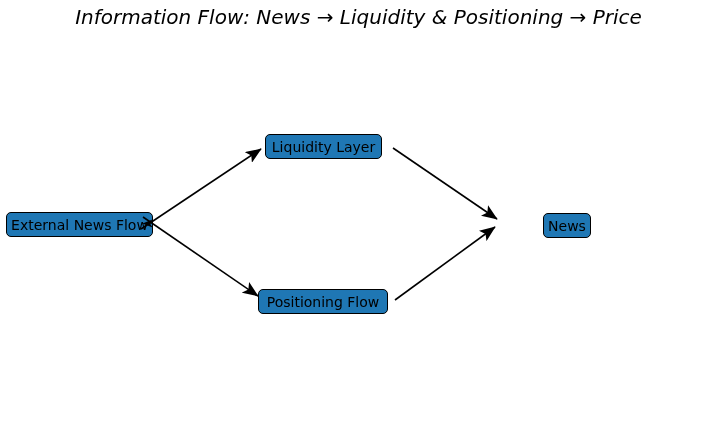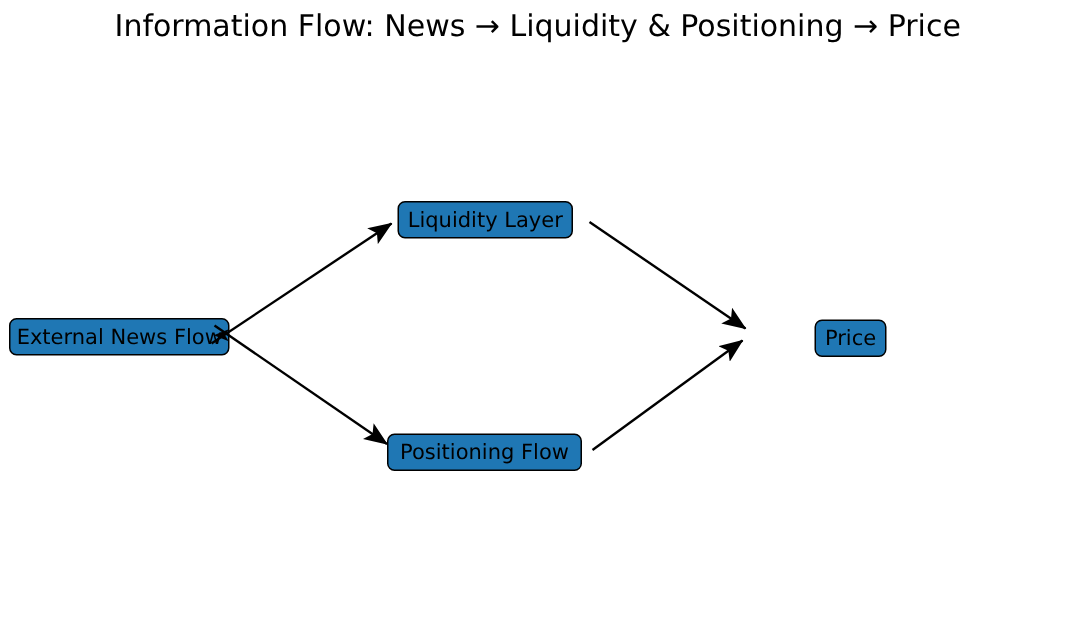--- a/index.html
+++ b/index.html
@@ -18,20 +18,21 @@
   .diagram-title {
     position: absolute;
     top: 5px;
     left: 0;
     width: 100%;
     text-align: center;
     font-size: 20px;
     line-height: 24px;
     color: #000000;
     white-space: nowrap;
+    font-style: italic;
   }
   .node {
     position: absolute;
     box-sizing: border-box;
     background: #1f77b4;
     border: 1.4px solid #000000;
     border-radius: 5px;
     display: flex;
     align-items: center;
     justify-content: center;
@@ -61,21 +62,21 @@
 <div class="canvas">
 
   <div class="diagram-title">Information Flow: News → Liquidity &amp; Positioning → Price</div>
 
   <div class="node node-liquidity">Liquidity Layer</div>
 
   <div class="node node-news">External News Flow</div>
 
   <div class="node node-positioning">Positioning Flow</div>
 
-  <div class="node node-price">Price</div>
+  <div class="node node-price">News</div>
 
   <svg class="arrows-layer" viewBox="0 0 717 427" xmlns="http://www.w3.org/2000/svg">
     <defs>
       <marker id="ah" viewBox="0 0 10 8" refX="9.5" refY="4" markerWidth="10" markerHeight="8" orient="auto">
         <path d="M0 0 L10 4 L0 8 L2.2 4 Z" fill="#000000"></path>
       </marker>
     </defs>
 
     <line x1="141" y1="229" x2="261" y2="149" stroke="#000000" stroke-width="1.6" marker-end="url(#ah)"></line>
 

